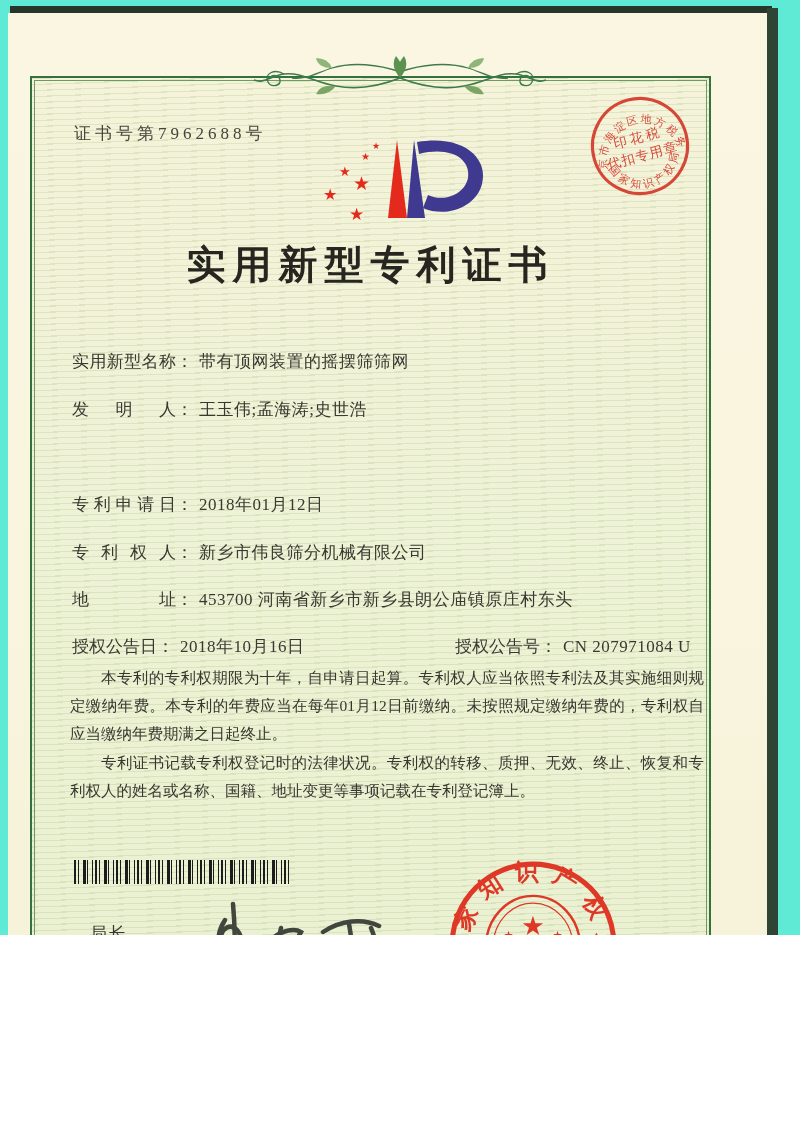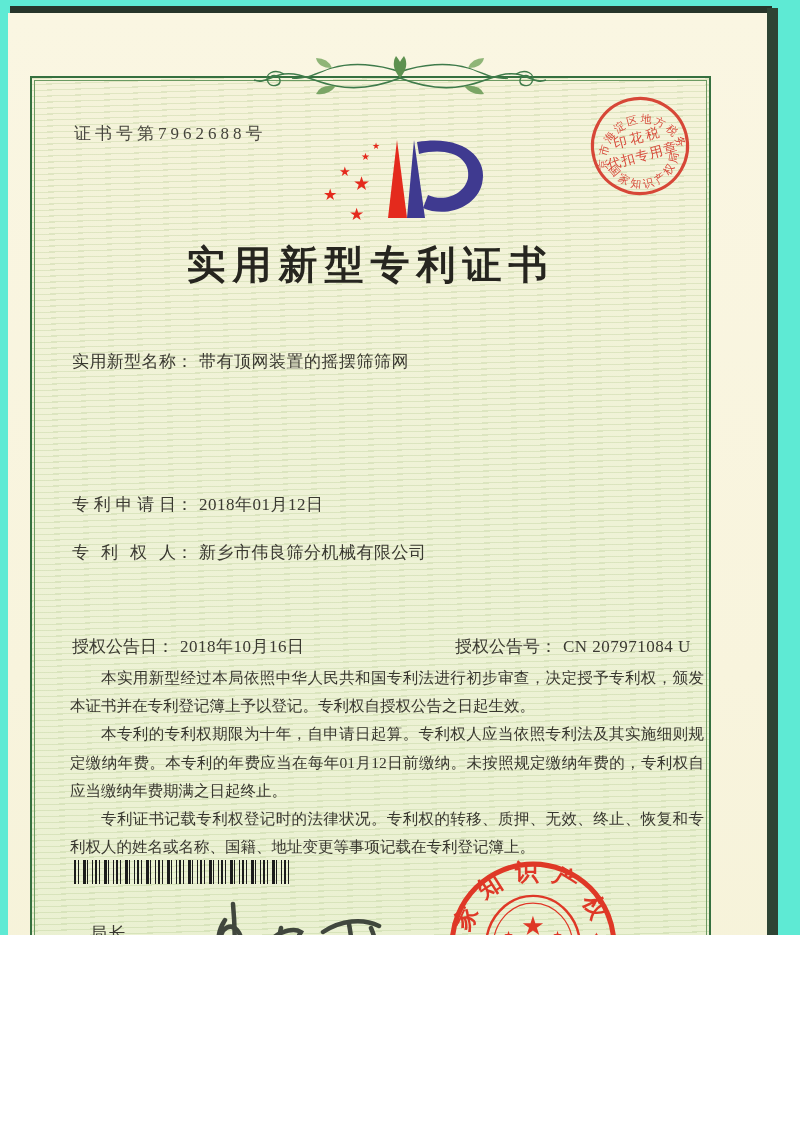--- a/index.html
+++ b/index.html
@@ -116,33 +116,38 @@
       <text x="60" y="56" font-size="13" letter-spacing="3" text-anchor="middle">印花税</text>
       <text x="60" y="74" font-size="13" letter-spacing="1" text-anchor="middle">代扣专用章</text>
     </g>
   </svg>
 
   <div class="abs title">实用新型专利证书</div>
 
   <div class="abs row" style="top:350px">
     <span class="lbl">实用新型名称</span><span class="col">：</span><span class="val">带有顶网装置的摇摆筛筛网</span>
   </div>
+  <div class="abs row" style="top:398px">
+    <span class="lbl">发明人</span><span class="col">：</span><span class="val">王玉伟;孟海涛;史世浩</span>
+  </div>
   <div class="abs row" style="top:493px">
     <span class="lbl">专利申请日</span><span class="col">：</span><span class="val">2018年01月12日</span>
   </div>
   <div class="abs row" style="top:541px">
     <span class="lbl">专利权人</span><span class="col">：</span><span class="val">新乡市伟良筛分机械有限公司</span>
+  </div>
+  <div class="abs row" style="top:588px">
+    <span class="lbl">地址</span><span class="col">：</span><span class="val">453700 河南省新乡市新乡县朗公庙镇原庄村东头</span>
   </div>
   <div class="abs row" style="top:635px">
     <span>授权公告日</span><span>：</span><span class="val">2018年10月16日</span>
     <span class="grant-no"><span>授权公告号</span><span>：</span><span class="val">CN 207971084 U</span></span>
   </div>
 
   <div class="abs paras">
-    <p>本实用新型经过本局依照中华人民共和国专利法进行初步审查，决定授予专利权，颁发本证书并在专利登记簿上予以登记。专利权自授权公告之日起生效。</p>
     <p>本专利的专利权期限为十年，自申请日起算。专利权人应当依照专利法及其实施细则规定缴纳年费。本专利的年费应当在每年01月12日前缴纳。未按照规定缴纳年费的，专利权自应当缴纳年费期满之日起终止。</p>
     <p>专利证书记载专利权登记时的法律状况。专利权的转移、质押、无效、终止、恢复和专利权人的姓名或名称、国籍、地址变更等事项记载在专利登记簿上。</p>
   </div>
 
   <div class="abs barcode"></div>
 
   <div class="abs director">局长</div>
   <div class="abs director-name">申长雨</div>
 
   <svg class="abs" style="left:195px;top:898px" width="205" height="95" viewBox="0 0 205 95">

